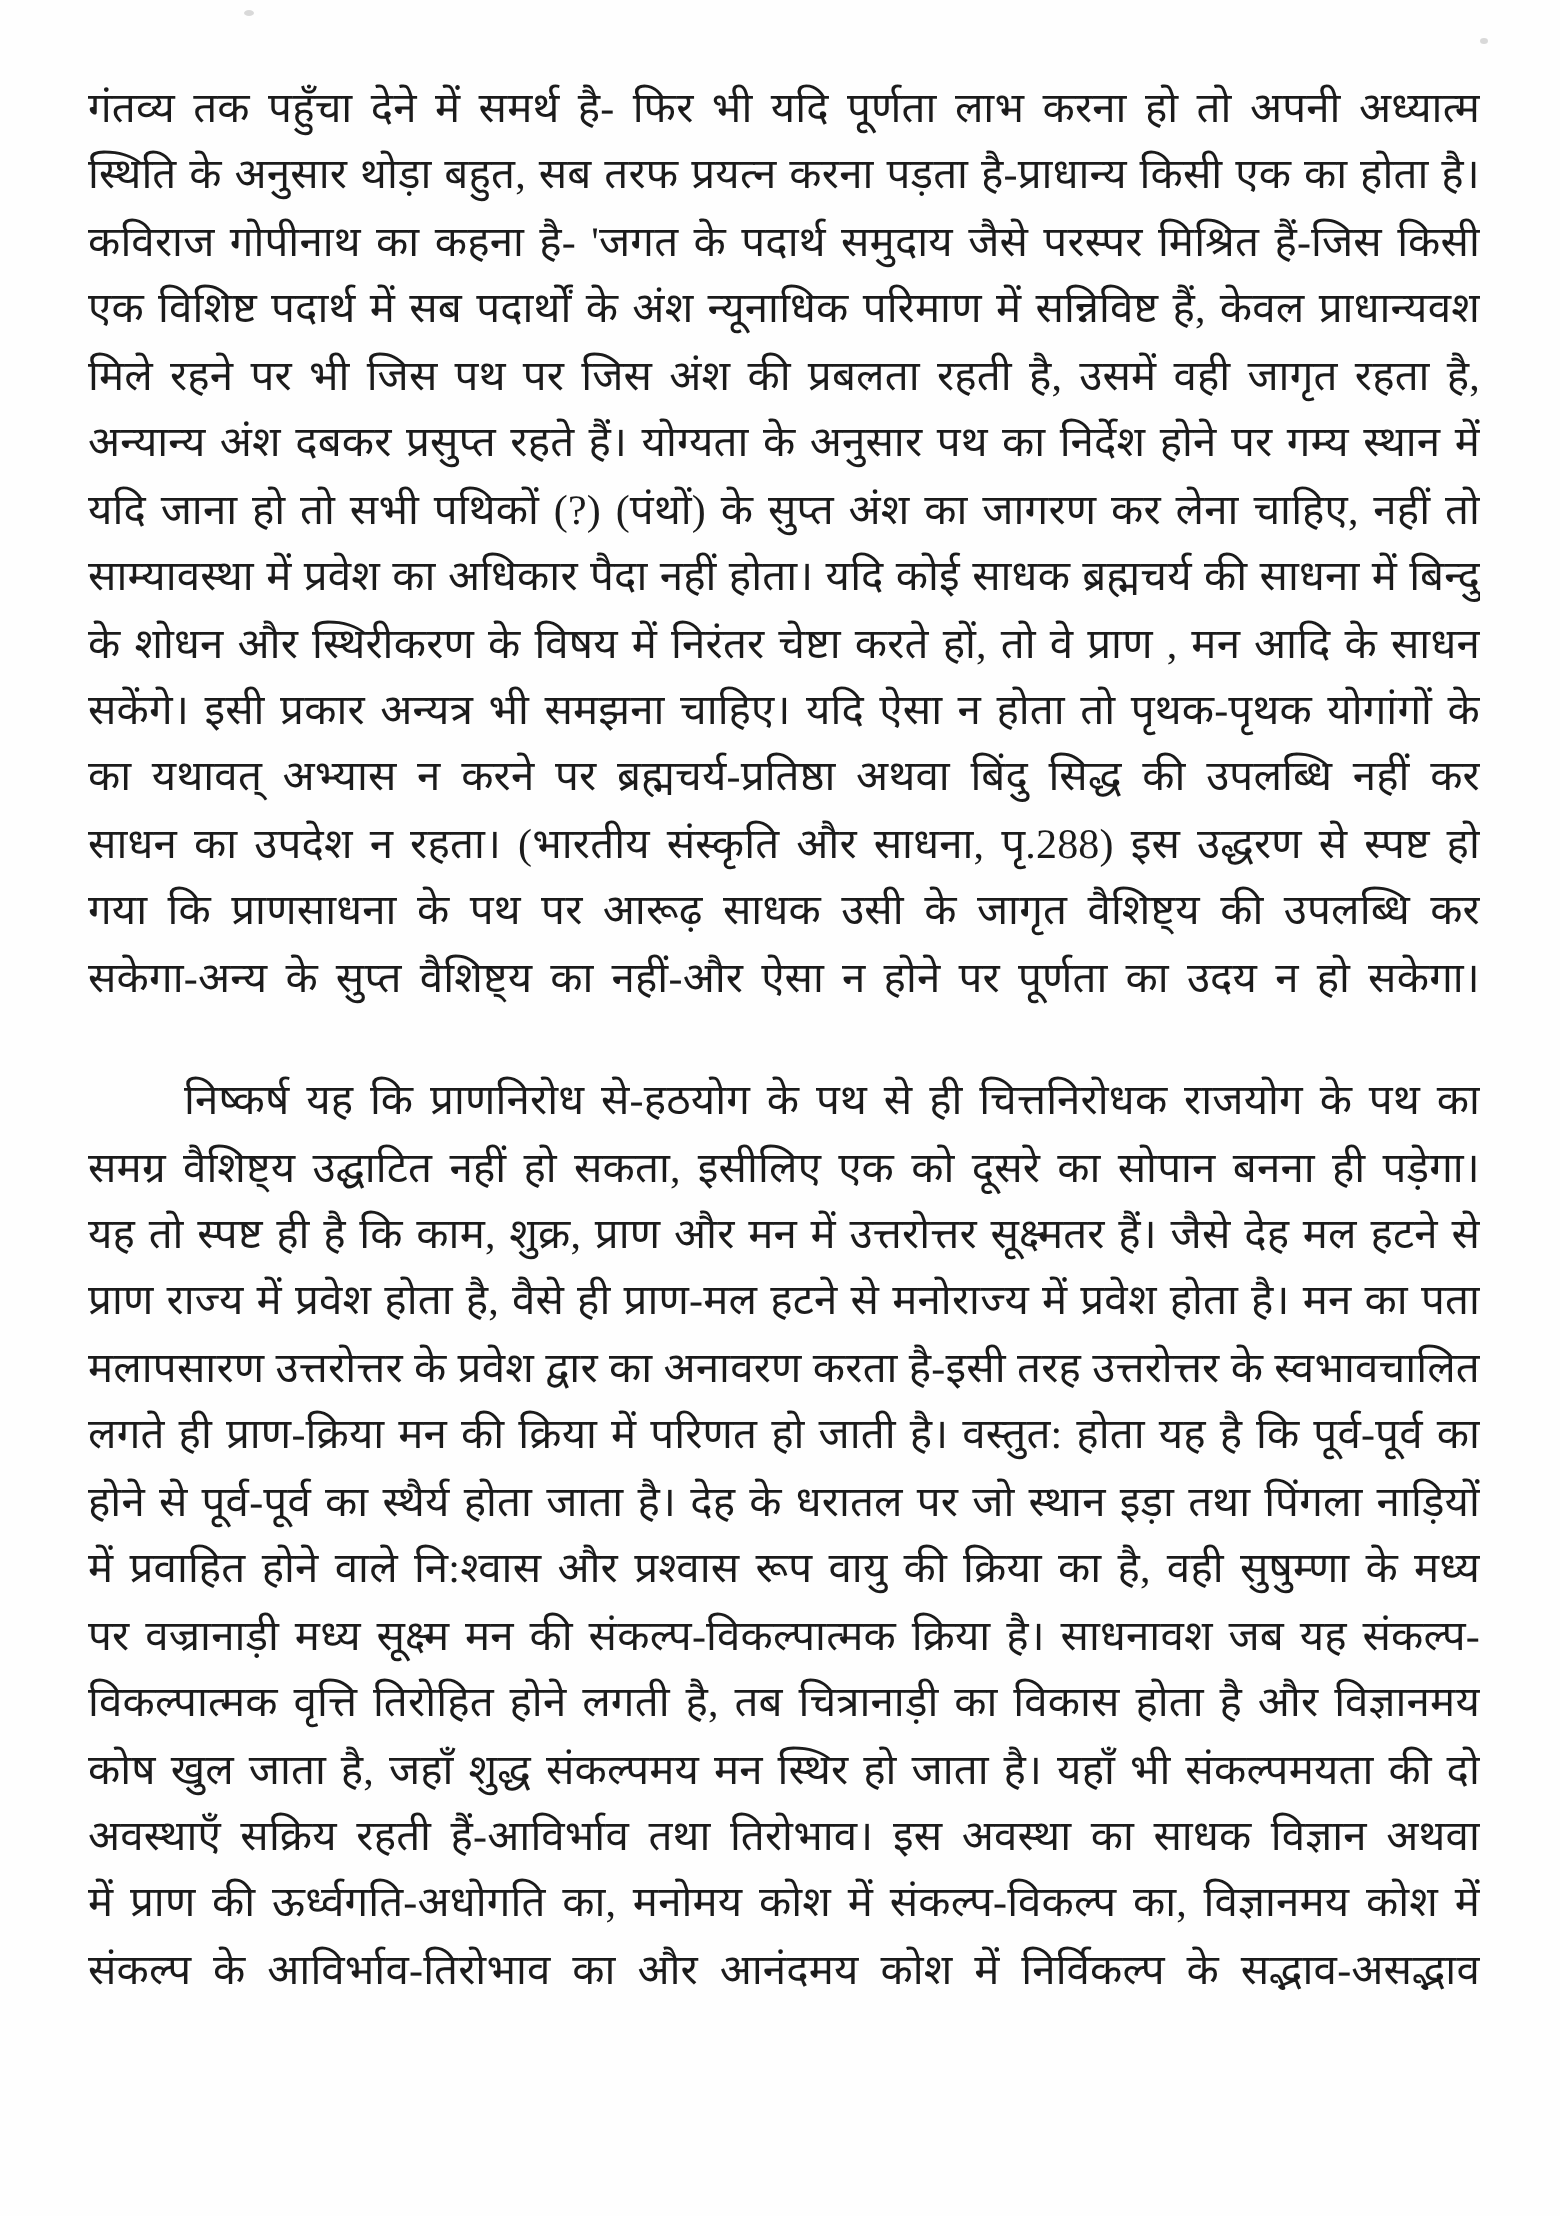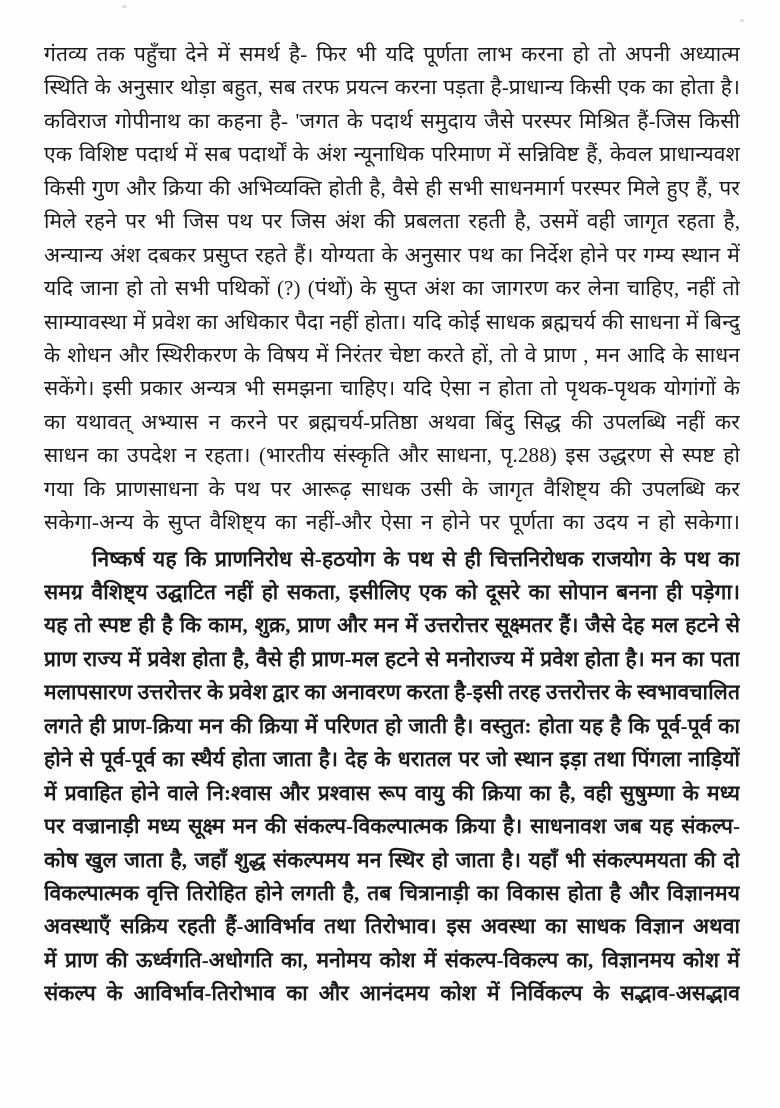--- a/index.html
+++ b/index.html
@@ -20,22 +20,21 @@
     position: absolute;
     top: 38px;
     left: 44px;
     width: 696px;
   }
   .paragraph {
     margin: 0;
     padding: 0;
   }
   .paragraph + .paragraph {
-    margin-top: 3px;
-    font-weight: bold;
+    margin-top: 28px;
   }
   .line {
     font-size: 21px;
     line-height: 33.45px;
     height: 33.45px;
     overflow: hidden;
     text-align: justify;
     text-align-last: justify;
     white-space: normal;
     letter-spacing: 0.1px;
@@ -57,21 +56,20 @@
 
 <div class="page">
   <span class="scan-speck speck-1"></span>
   <span class="scan-speck speck-2"></span>
   <div class="text-block">
       <div class="paragraph">
         <div class="line">गंतव्य तक पहुँचा देने में समर्थ है- फिर भी यदि पूर्णता लाभ करना हो तो अपनी अध्यात्म</div>
         <div class="line">स्थिति के अनुसार थोड़ा बहुत, सब तरफ प्रयत्न करना पड़ता है-प्राधान्य किसी एक का होता है।</div>
         <div class="line">कविराज गोपीनाथ का कहना है- 'जगत के पदार्थ समुदाय जैसे परस्पर मिश्रित हैं-जिस किसी</div>
         <div class="line">एक विशिष्ट पदार्थ में सब पदार्थों के अंश न्यूनाधिक परिमाण में सन्निविष्ट हैं, केवल प्राधान्यवश</div>
-        <div class="line">किसी गुण और क्रिया की अभिव्यक्ति होती है, वैसे ही सभी साधनमार्ग परस्पर मिले हुए हैं, पर</div>
         <div class="line">मिले रहने पर भी जिस पथ पर जिस अंश की प्रबलता रहती है, उसमें वही जागृत रहता है,</div>
         <div class="line">अन्यान्य अंश दबकर प्रसुप्त रहते हैं। योग्यता के अनुसार पथ का निर्देश होने पर गम्य स्थान में</div>
         <div class="line">यदि जाना हो तो सभी पथिकों (?) (पंथों) के सुप्त अंश का जागरण कर लेना चाहिए, नहीं तो</div>
         <div class="line">साम्यावस्था में प्रवेश का अधिकार पैदा नहीं होता। यदि कोई साधक ब्रह्मचर्य की साधना में बिन्दु</div>
         <div class="line">के शोधन और स्थिरीकरण के विषय में निरंतर चेष्टा करते हों, तो वे प्राण , मन आदि के साधन</div>
         <div class="line">सकेंगे। इसी प्रकार अन्यत्र भी समझना चाहिए। यदि ऐसा न होता तो पृथक-पृथक योगांगों के</div>
         <div class="line">का यथावत् अभ्यास न करने पर ब्रह्मचर्य-प्रतिष्ठा अथवा बिंदु सिद्ध की उपलब्धि नहीं कर</div>
         <div class="line">साधन का उपदेश न रहता। (भारतीय संस्कृति और साधना, पृ.288) इस उद्धरण से स्पष्ट हो</div>
         <div class="line">गया कि प्राणसाधना के पथ पर आरूढ़ साधक उसी के जागृत वैशिष्ट्य की उपलब्धि कर</div>
         <div class="line">सकेगा-अन्य के सुप्त वैशिष्ट्य का नहीं-और ऐसा न होने पर पूर्णता का उदय न हो सकेगा।</div>
@@ -79,20 +77,20 @@
       <div class="paragraph">
         <div class="line indent-first">निष्कर्ष यह कि प्राणनिरोध से-हठयोग के पथ से ही चित्तनिरोधक राजयोग के पथ का</div>
         <div class="line">समग्र वैशिष्ट्य उद्घाटित नहीं हो सकता, इसीलिए एक को दूसरे का सोपान बनना ही पड़ेगा।</div>
         <div class="line">यह तो स्पष्ट ही है कि काम, शुक्र, प्राण और मन में उत्तरोत्तर सूक्ष्मतर हैं। जैसे देह मल हटने से</div>
         <div class="line">प्राण राज्य में प्रवेश होता है, वैसे ही प्राण-मल हटने से मनोराज्य में प्रवेश होता है। मन का पता</div>
         <div class="line">मलापसारण उत्तरोत्तर के प्रवेश द्वार का अनावरण करता है-इसी तरह उत्तरोत्तर के स्वभावचालित</div>
         <div class="line">लगते ही प्राण-क्रिया मन की क्रिया में परिणत हो जाती है। वस्तुत: होता यह है कि पूर्व-पूर्व का</div>
         <div class="line">होने से पूर्व-पूर्व का स्थैर्य होता जाता है। देह के धरातल पर जो स्थान इड़ा तथा पिंगला नाड़ियों</div>
         <div class="line">में प्रवाहित होने वाले नि:श्वास और प्रश्वास रूप वायु की क्रिया का है, वही सुषुम्णा के मध्य</div>
         <div class="line">पर वज्रानाड़ी मध्य सूक्ष्म मन की संकल्प-विकल्पात्मक क्रिया है। साधनावश जब यह संकल्प-</div>
+        <div class="line">विकल्पात्मक वृत्ति तिरोहित होने लगती है, तब चित्रानाड़ी का विकास होता है और विज्ञानमय</div>
         <div class="line">कोष खुल जाता है, जहाँ शुद्ध संकल्पमय मन स्थिर हो जाता है। यहाँ भी संकल्पमयता की दो</div>
-        <div class="line">विकल्पात्मक वृत्ति तिरोहित होने लगती है, तब चित्रानाड़ी का विकास होता है और विज्ञानमय</div>
         <div class="line">अवस्थाएँ सक्रिय रहती हैं-आविर्भाव तथा तिरोभाव। इस अवस्था का साधक विज्ञान अथवा</div>
         <div class="line">में प्राण की ऊर्ध्वगति-अधोगति का, मनोमय कोश में संकल्प-विकल्प का, विज्ञानमय कोश में</div>
         <div class="line">संकल्प के आविर्भाव-तिरोभाव का और आनंदमय कोश में निर्विकल्प के सद्भाव-असद्भाव</div>
       </div>
     </div>
 </div>
 
 </body></html>

